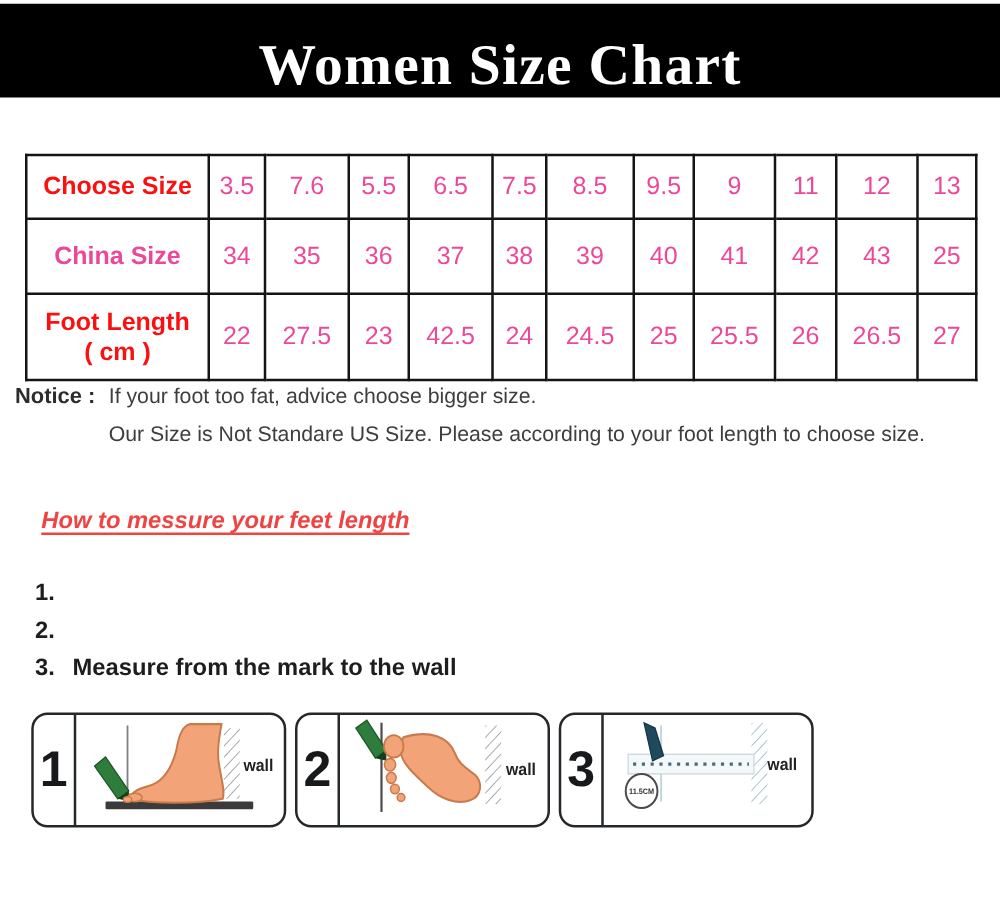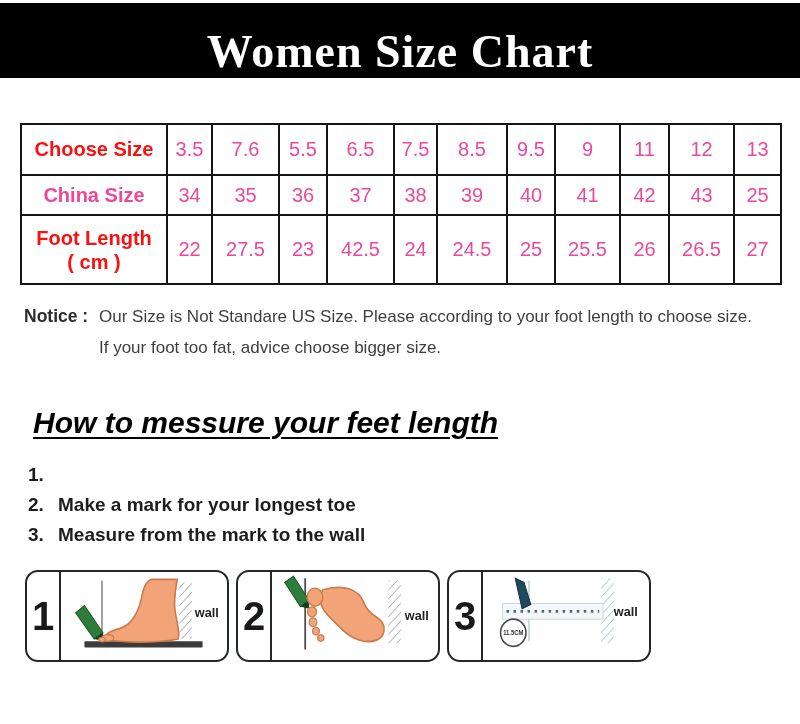--- a/index.html
+++ b/index.html
@@ -11,34 +11,34 @@
           display:flex;align-items:flex-end;justify-content:center;}
   .banner-title{color:#ffffff;font-family:"Liberation Serif",serif;font-size:46px;
           font-weight:bold;letter-spacing:1px;}
 
   
   .size-table{position:absolute;top:123px;left:20px;width:760px;border-collapse:collapse;
           table-layout:fixed;background:#ffffff;}
   .size-table td{border:2px solid #141414;text-align:center;vertical-align:middle;
           font-size:20px;color:#ec4899;padding:0;overflow:hidden;}
   .size-table tr.r1{height:51px;}
-  .size-table tr.r2{height:40px;}
+  .size-table tr.r2{height:60px;}
   .size-table tr.r3{height:69px;}
   .size-table td.lab{font-size:20px;font-weight:bold;}
   .size-table td.red{color:#fb1010;}
   .lab2{display:block;line-height:24px;}
 
   
-  .notice{position:absolute;left:24px;top:301px;display:flex;}
+  .notice{position:absolute;left:12px;top:301px;display:flex;}
   .notice-label{font-weight:bold;color:#2d2d2d;font-size:17.5px;width:75px;line-height:31px;}
   .notice-text{font-size:17px;color:#3e3e3e;line-height:31px;}
 
   
-  .howto{position:absolute;left:33px;top:406px;font-size:30px;font-weight:bold;
-         font-style:italic;color:#000000;text-decoration:underline;
+  .howto{position:absolute;left:33px;top:406px;font-size:19px;font-weight:bold;
+         font-style:italic;color:#ef4444;text-decoration:underline;
          text-decoration-thickness:2px;text-underline-offset:4px;}
 
   .steps{position:absolute;left:28px;top:464px;}
   .step{display:flex;margin-bottom:9px;font-size:19px;font-weight:bold;color:#1d1d1d;
         line-height:21px;}
   .step-num{width:30px;}
 
   
   .figs{position:absolute;left:25px;top:570px;display:flex;gap:7px;}
   .fig-box{width:204px;height:92px;border:2.5px solid #24282b;border-radius:13px;
@@ -117,34 +117,33 @@
       <td>26</td>
       <td>26.5</td>
       <td>27</td>
     </tr>
   </tbody>
     </table>
 
   <div class="notice">
     <div class="notice-label">Notice :</div>
     <div class="notice-text">
+      <div>If your foot too fat, advice choose bigger size.</div>
       <div>Our Size is Not Standare US Size. Please according to your foot length to choose size.</div>
-      <div>If your foot too fat, advice choose bigger size.</div>
     </div>
   </div>
 
   <div class="howto">How to messure your feet length</div>
 
   <div class="steps">
     <div class="step">
       <span class="step-num">1.</span>
     </div>
     <div class="step">
       <span class="step-num">2.</span>
-      <span>Make a mark for your longest toe</span>
     </div>
     <div class="step">
       <span class="step-num">3.</span>
       <span>Measure from the mark to the wall</span>
     </div>
   </div>
 
   <div class="figs">
 
     <div class="fig-box">

